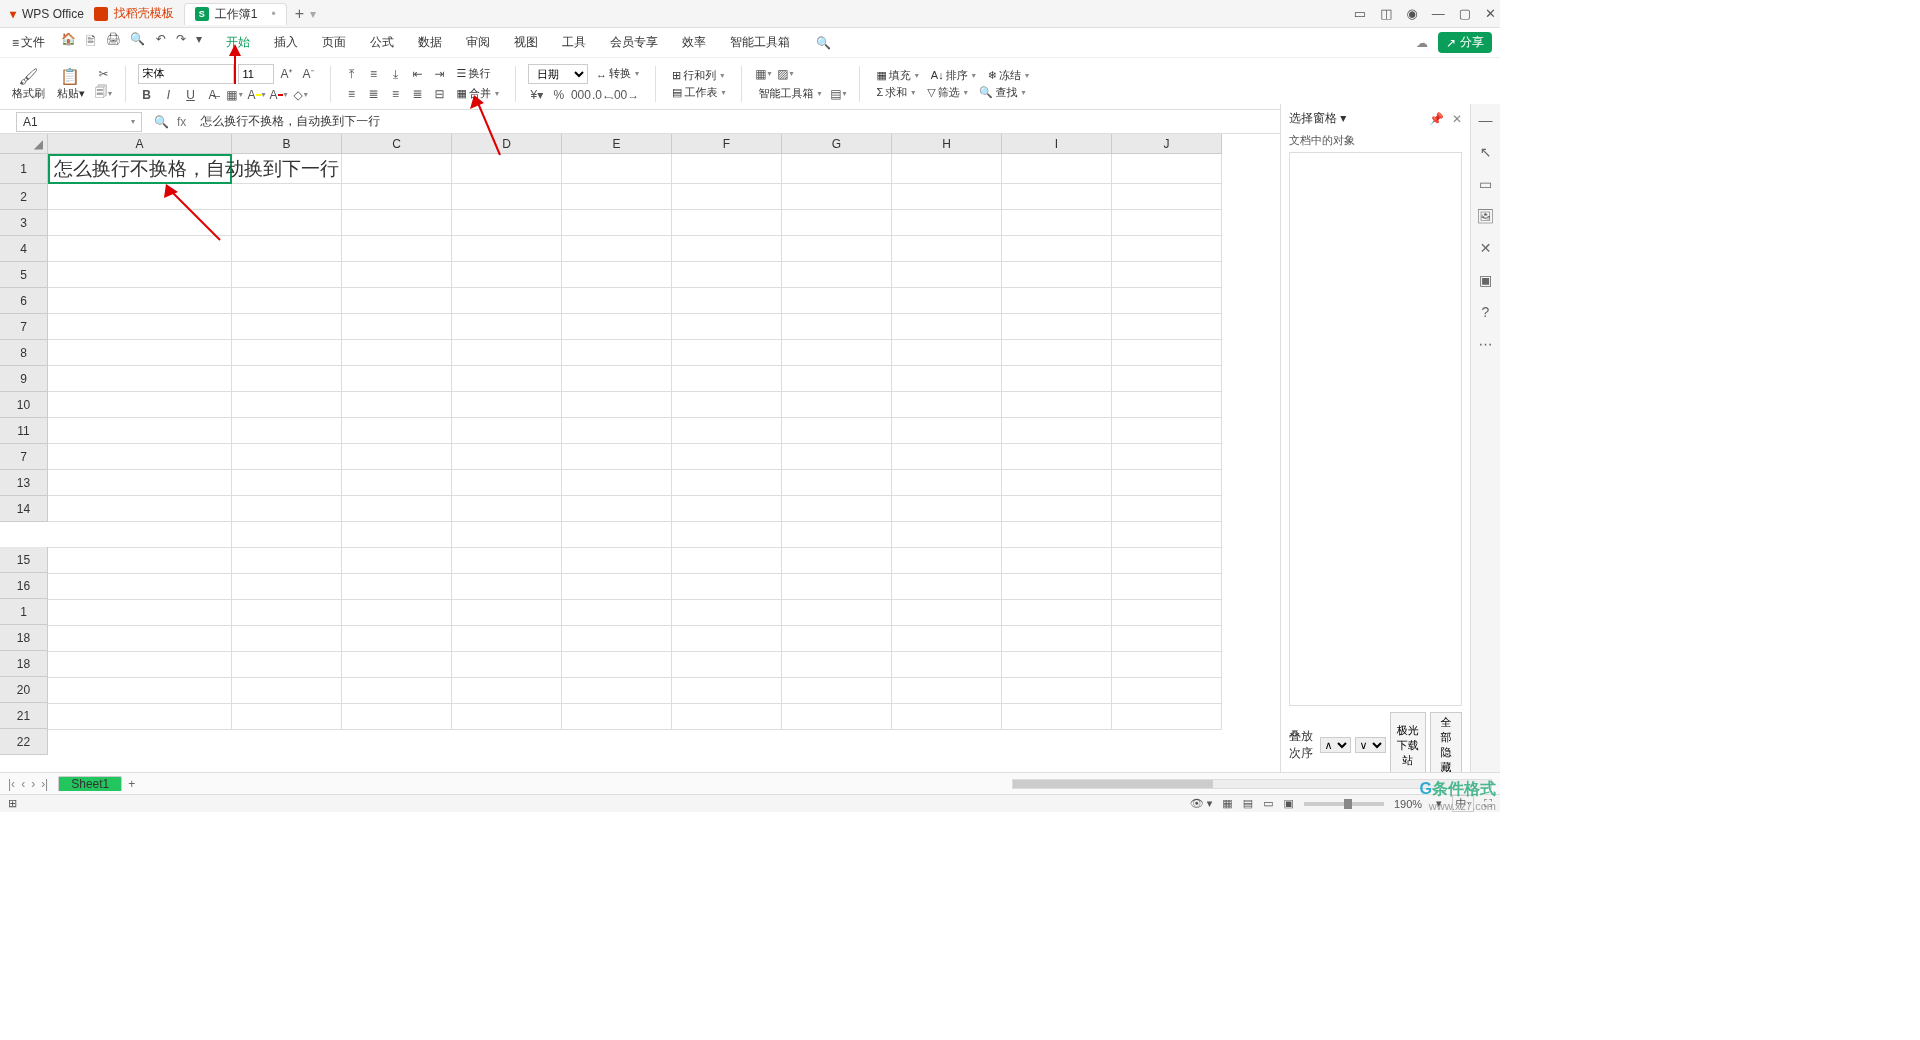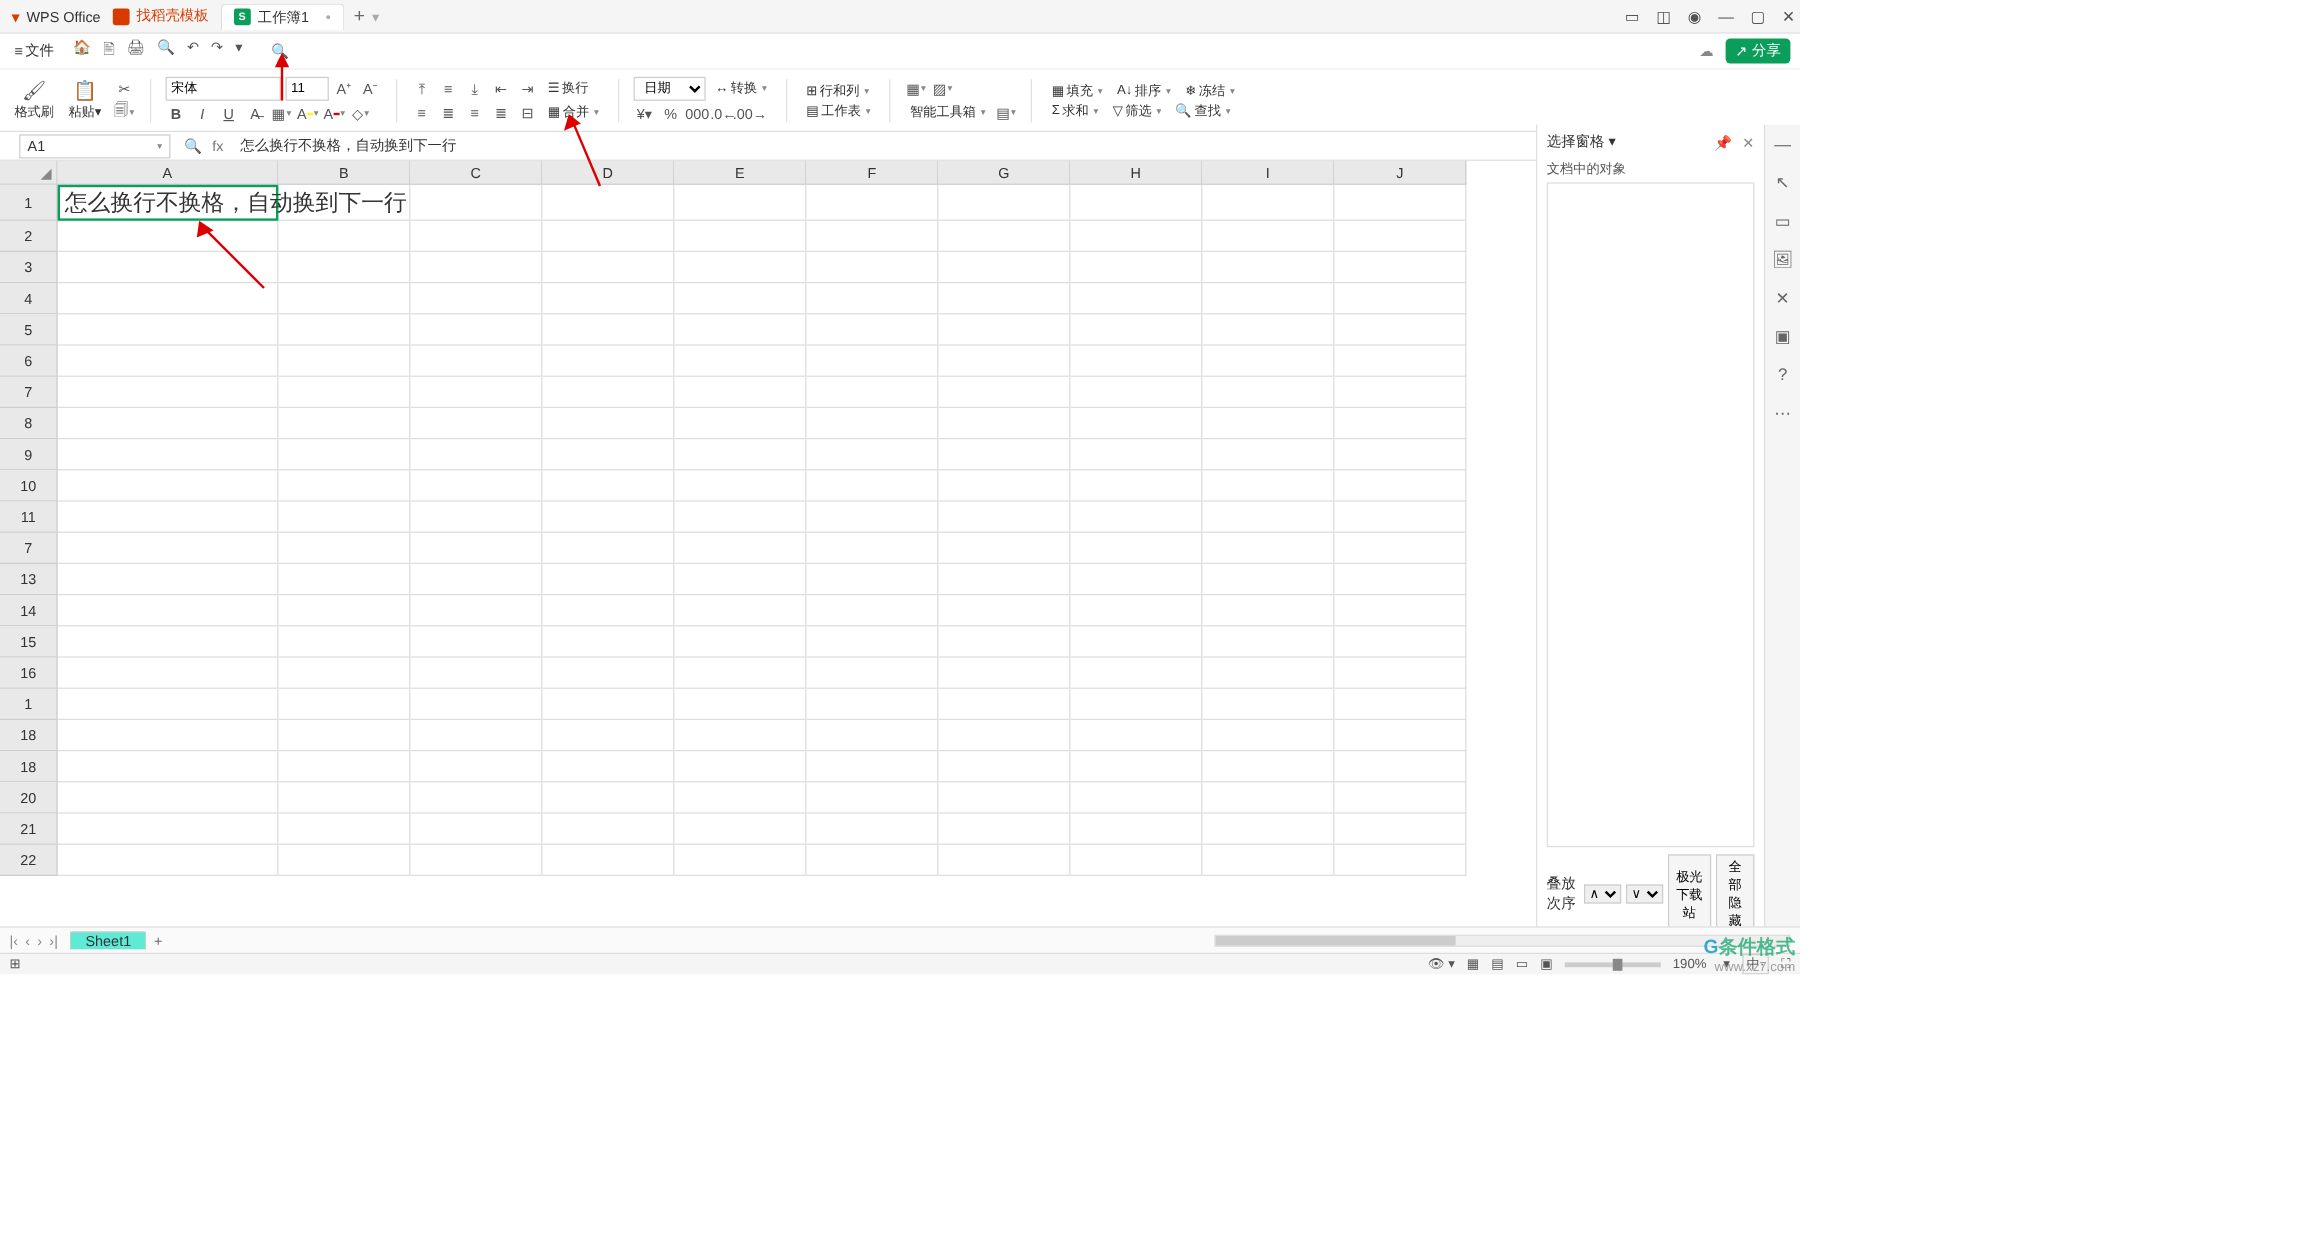--- a/index.html
+++ b/index.html
@@ -79,21 +79,21 @@
 .right-panel select { border: 1px solid #ccc; font-size: 11px; }
 
 
 .tool-strip { position: absolute; right: 0; top: 104px; width: 30px; background: #f5f5f5; bottom: 28px; border-left: 1px solid #ddd; display: flex; flex-direction: column; align-items: center; padding-top: 8px; gap: 16px; color: #666; }
 .tool-strip span { cursor: pointer; font-size: 14px; }
 
 
 .sheet-tabs { position: absolute; bottom: 18px; left: 0; right: 0; height: 22px; border-top: 1px solid #ddd; display: flex; align-items: center; padding: 0 8px; background: #fafafa; }
 .sheet-tabs .nav { display: flex; gap: 6px; color: #888; margin-right: 10px; }
 .sheet-tabs .nav span { cursor: pointer; }
-.sheet-tabs .tab { padding: 0 12px; border: 1px solid #ccc; border-bottom: none; background: #5eead4; border-radius: 2px 2px 0 0; cursor: pointer; }
+.sheet-tabs .tab { padding: 0 12px; border: 1px solid #ccc; border-bottom: none; background: #22c55e; border-radius: 2px 2px 0 0; cursor: pointer; }
 .sheet-tabs .add { margin-left: 6px; color: #666; cursor: pointer; }
 .sheet-tabs .scrollbar { margin-left: auto; width: 480px; height: 10px; background: #eee; position: relative; border: 1px solid #ddd; }
 .sheet-tabs .scrollbar .thumb { position: absolute; left: 0; width: 200px; height: 100%; background: #ccc; }
 
 
 .status-bar { position: absolute; bottom: 0; left: 0; right: 0; height: 18px; border-top: 1px solid #ddd; display: flex; align-items: center; padding: 0 8px; font-size: 11px; color: #555; background: #f5f5f5; }
 .status-bar .right { margin-left: auto; display: flex; align-items: center; gap: 10px; }
 .status-bar .zoom-slider { width: 80px; height: 4px; background: #ccc; position: relative; }
 .status-bar .zoom-slider .knob { position: absolute; left: 50%; top: -3px; width: 8px; height: 10px; background: #888; }
 
@@ -137,20 +137,33 @@
   <span class="file-btn">≡ <span>文件</span></span>
   <div class="quick-icons">
     <span>🏠</span>
     <span>🖹</span>
     <span>🖨</span>
     <span>🔍</span>
     <span>↶</span>
     <span>↷</span>
     <span>▾</span>
   </div>
+  <div class="tabs">
+    <span class="menu-item active">开始</span>
+    <span class="menu-item">插入</span>
+    <span class="menu-item">页面</span>
+    <span class="menu-item">公式</span>
+    <span class="menu-item">数据</span>
+    <span class="menu-item">审阅</span>
+    <span class="menu-item">视图</span>
+    <span class="menu-item">工具</span>
+    <span class="menu-item">会员专享</span>
+    <span class="menu-item">效率</span>
+    <span class="menu-item">智能工具箱</span>
+  </div>
   <span class="search-icon">🔍</span>
   <div class="right-controls">
     <span style="color:#888">☁</span>
     <span class="share-btn">↗ <span>分享</span></span>
   </div>
 </div>
 
 <div class="ribbon">
   <div class="big-btn">
       <span class="icon">🖌</span>
@@ -300,21 +313,21 @@
         <div class="row-header" style="height: 26px;">5</div>
         <div class="row-header" style="height: 26px;">6</div>
         <div class="row-header" style="height: 26px;">7</div>
         <div class="row-header" style="height: 26px;">8</div>
         <div class="row-header" style="height: 26px;">9</div>
         <div class="row-header" style="height: 26px;">10</div>
         <div class="row-header" style="height: 26px;">11</div>
         <div class="row-header" style="height: 26px;">7</div>
         <div class="row-header" style="height: 26px;">13</div>
         <div class="row-header" style="height: 26px;">14</div>
-        <div class="row-header" style="height: 26px;">15</div>
+        <div class="row-header" style="height: 26px; margin-top: 25px;">15</div>
         <div class="row-header" style="height: 26px;">16</div>
         <div class="row-header" style="height: 26px;">1</div>
         <div class="row-header" style="height: 26px;">18</div>
         <div class="row-header" style="height: 26px;">18</div>
         <div class="row-header" style="height: 26px;">20</div>
         <div class="row-header" style="height: 26px;">21</div>
         <div class="row-header" style="height: 26px;">22</div>
       </div>
     <div class="grid-body" id="grid-body">
         <div class="row first">

